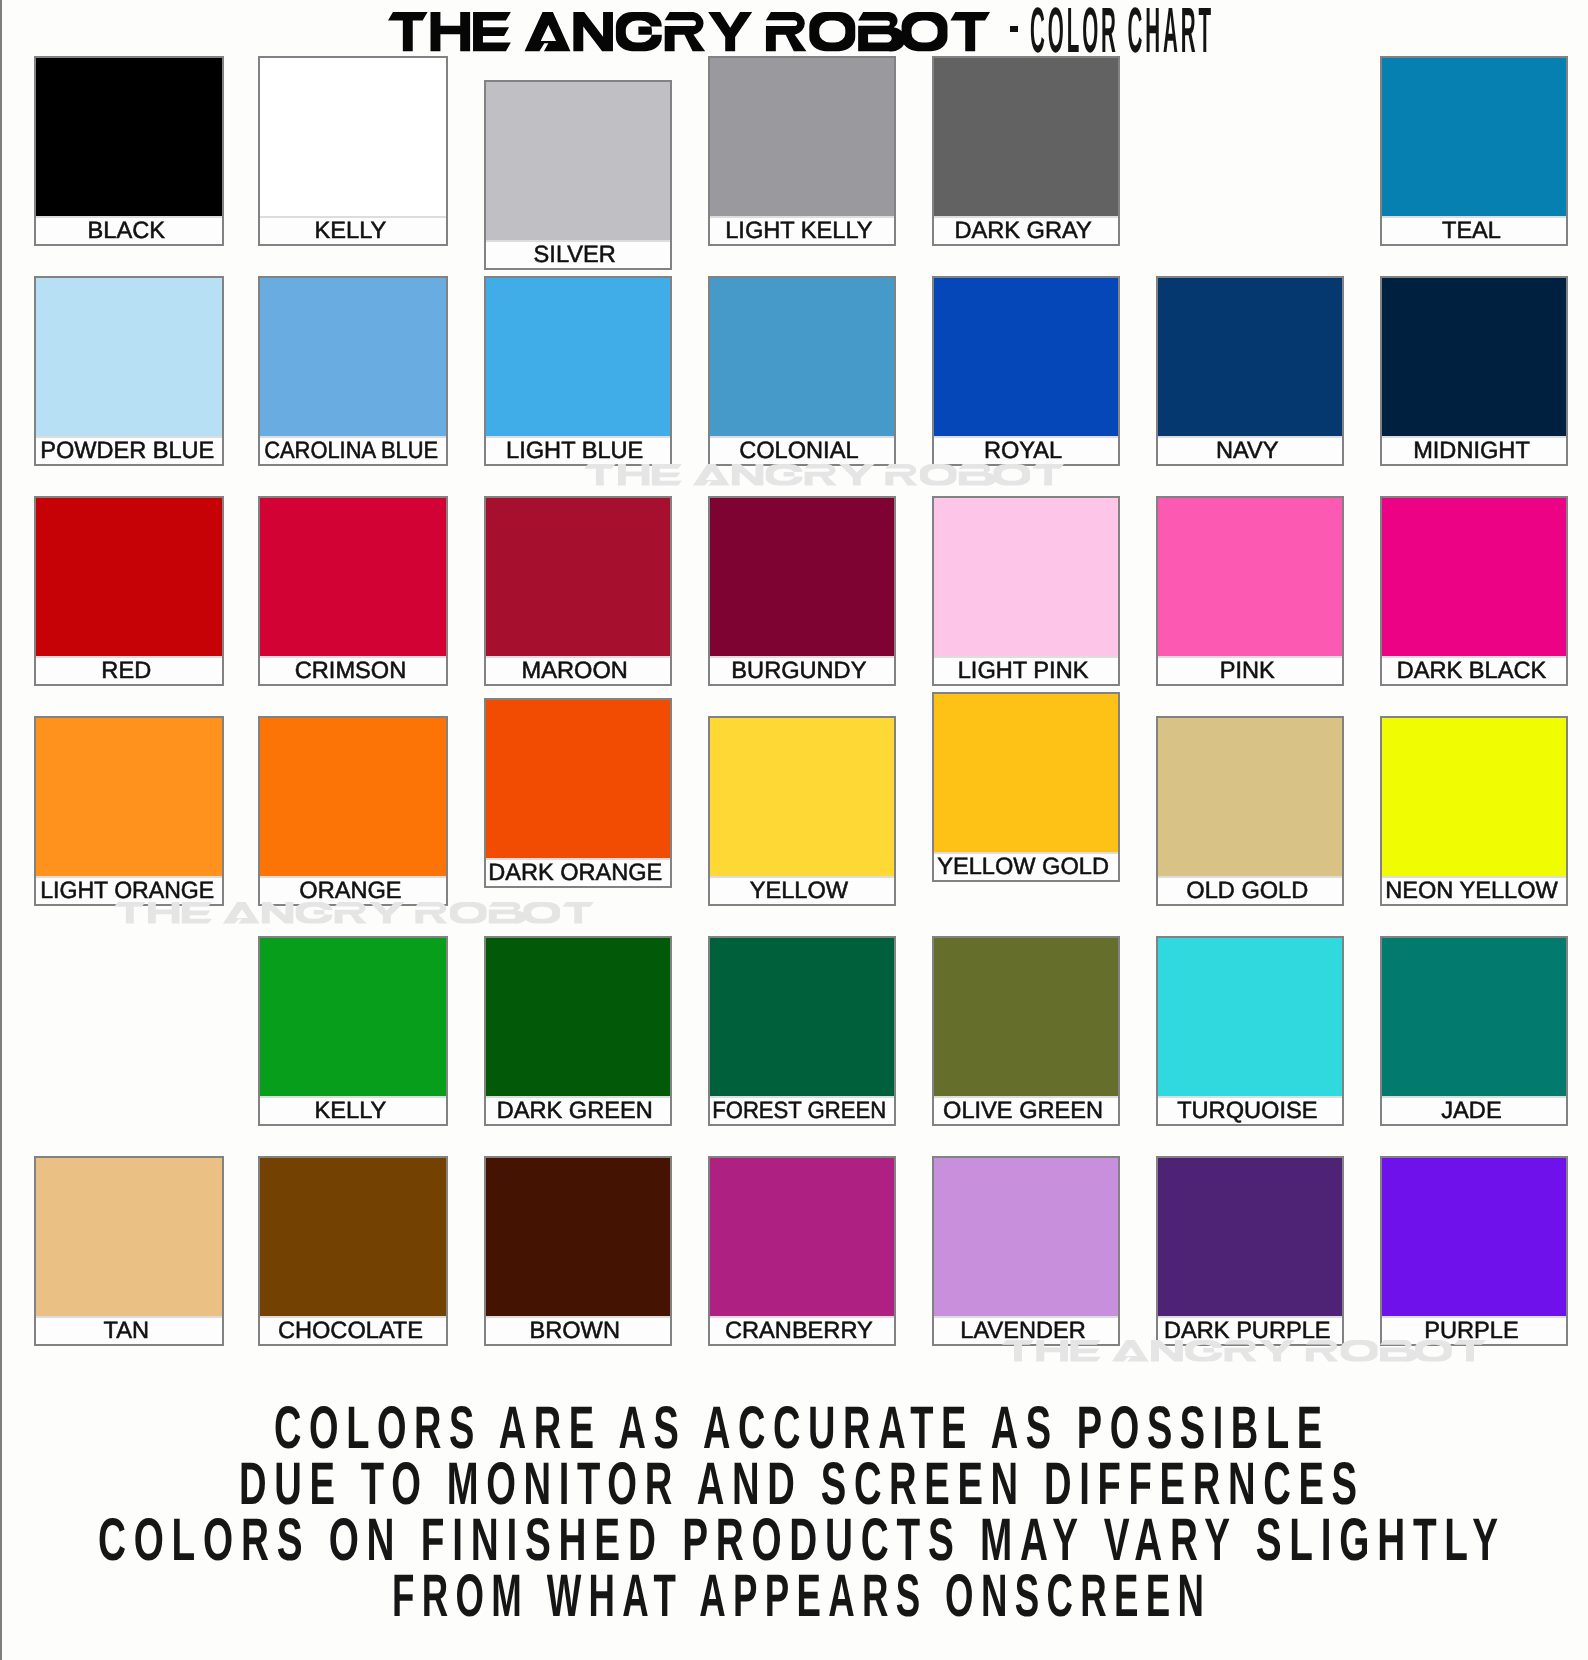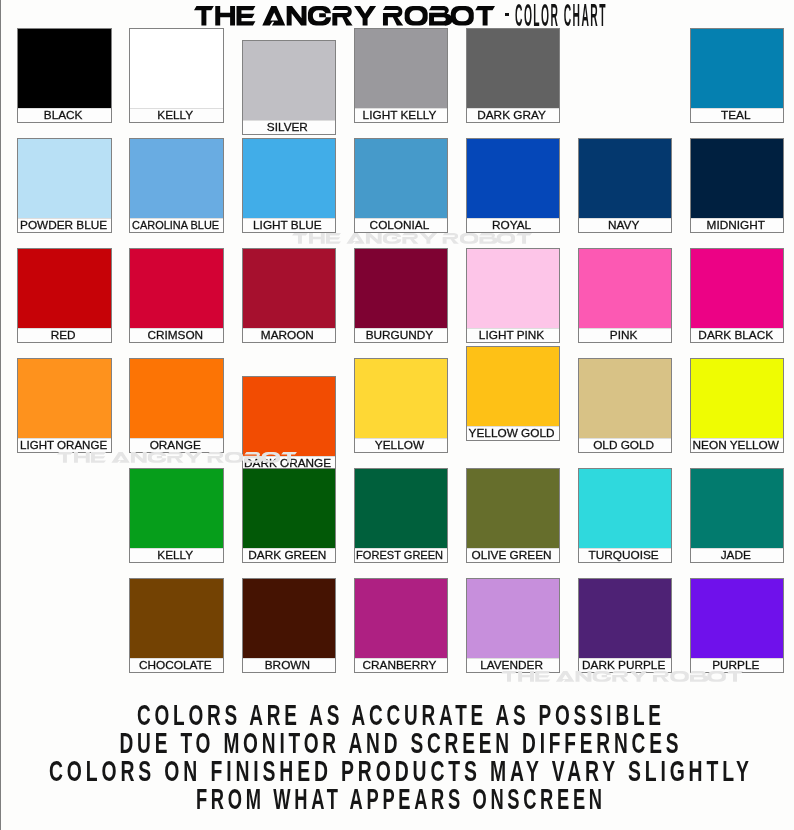--- a/index.html
+++ b/index.html
@@ -193,21 +193,21 @@
         <div class="sw-label-wrap" style="height: 13.5px;">
           <div class="sw-label" style="transform: translate(calc(-50% - 1.4px), calc(-50% + 0.8px)) scaleX(0.978215);">LIGHT ORANGE</div>
         </div>
       </div>
       <div class="sw" style="left: 129.4px; top: 358px; border-color: rgb(130, 130, 130); padding-left: 18px;">
         <div class="sw-color" style="background: rgb(252, 116, 5); height: 79px;"></div>
         <div class="sw-label-wrap" style="height: 13.5px;">
           <div class="sw-label" style="transform: translate(calc(-50% - 1.4px), calc(-50% + 0.8px)) scaleX(1);">ORANGE</div>
         </div>
       </div>
-      <div class="sw" style="left: 241.5px; top: 376px; border-color: rgb(130, 130, 130); padding-left: 44px;">
+      <div class="sw" style="left: 241.5px; top: 349px; border-color: rgb(130, 130, 130); padding-left: 44px;">
         <div class="sw-color" style="background: rgb(242, 76, 2); height: 79px;"></div>
         <div class="sw-label-wrap" style="height: 13.5px;">
           <div class="sw-label" style="transform: translate(calc(-50% - 1.4px), calc(-50% + 0.8px)) scaleX(0.997849);">DARK ORANGE</div>
         </div>
       </div>
       <div class="sw" style="left: 353.6px; top: 358px; border-color: rgb(130, 130, 130);">
         <div class="sw-color" style="background: rgb(254, 216, 53); height: 79px;"></div>
         <div class="sw-label-wrap" style="height: 13.5px;">
           <div class="sw-label" style="transform: translate(calc(-50% - 1.4px), calc(-50% + 0.8px)) scaleX(1);">YELLOW</div>
         </div>
@@ -257,20 +257,26 @@
       <div class="sw" style="left: 577.8px; top: 468px; border-color: rgb(130, 130, 130);">
         <div class="sw-color" style="background: rgb(47, 217, 221); height: 79px;"></div>
         <div class="sw-label-wrap" style="height: 13.5px;">
           <div class="sw-label" style="transform: translate(calc(-50% - 1.4px), calc(-50% + 0.8px)) scaleX(1);">TURQUOISE</div>
         </div>
       </div>
       <div class="sw" style="left: 689.9px; top: 468px; border-color: rgb(130, 130, 130);">
         <div class="sw-color" style="background: rgb(2, 123, 110); height: 79px;"></div>
         <div class="sw-label-wrap" style="height: 13.5px;">
           <div class="sw-label" style="transform: translate(calc(-50% - 1.4px), calc(-50% + 0.8px)) scaleX(1);">JADE</div>
+        </div>
+      </div>
+      <div class="sw" style="left: 17.3px; top: 578px; border-color: rgb(130, 130, 130);">
+        <div class="sw-color" style="background: rgb(234, 192, 132); height: 79px;"></div>
+        <div class="sw-label-wrap" style="height: 13.5px;">
+          <div class="sw-label" style="transform: translate(calc(-50% - 1.4px), calc(-50% + 0.8px)) scaleX(1);">TAN</div>
         </div>
       </div>
       <div class="sw" style="left: 129.4px; top: 578px; border-color: rgb(130, 130, 130);">
         <div class="sw-color" style="background: rgb(115, 66, 3); height: 79px;"></div>
         <div class="sw-label-wrap" style="height: 13.5px;">
           <div class="sw-label" style="transform: translate(calc(-50% - 1.4px), calc(-50% + 0.8px)) scaleX(1);">CHOCOLATE</div>
         </div>
       </div>
       <div class="sw" style="left: 241.5px; top: 578px; border-color: rgb(130, 130, 130);">
         <div class="sw-color" style="background: rgb(69, 19, 2); height: 79px;"></div>

